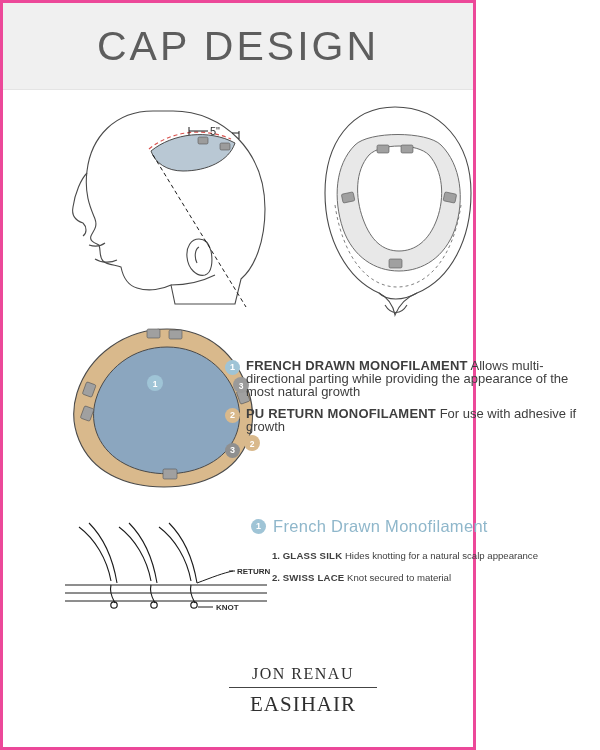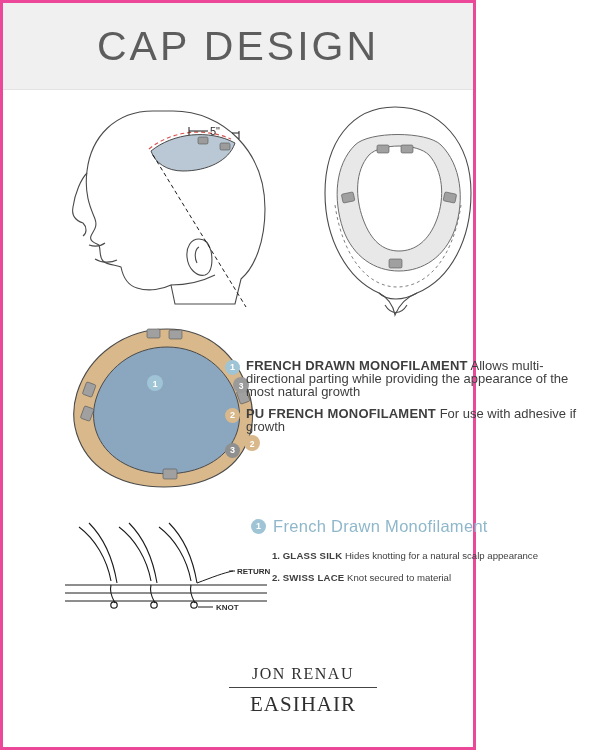--- a/index.html
+++ b/index.html
@@ -280,21 +280,21 @@
       <div class="legend-row">
         <div class="legend-badge badge-1">1</div>
         <div class="legend-text">
           <b>FRENCH DRAWN MONOFILAMENT</b>
           <span>Allows multi-directional parting while providing the appearance of the most natural growth</span>
         </div>
       </div>
       <div class="legend-row">
         <div class="legend-badge badge-2">2</div>
         <div class="legend-text">
-          <b>PU FRENCH  MONOFILAMENT</b>
+          <b>PU RETURN  MONOFILAMENT</b>
           <span>For use with adhesive if growth</span>
         </div>
       </div>
       <div class="legend-row">
         <div class="legend-badge badge-3">3</div>
       </div>
     </div>
   </div>
 
   <div class="section mono-section">

